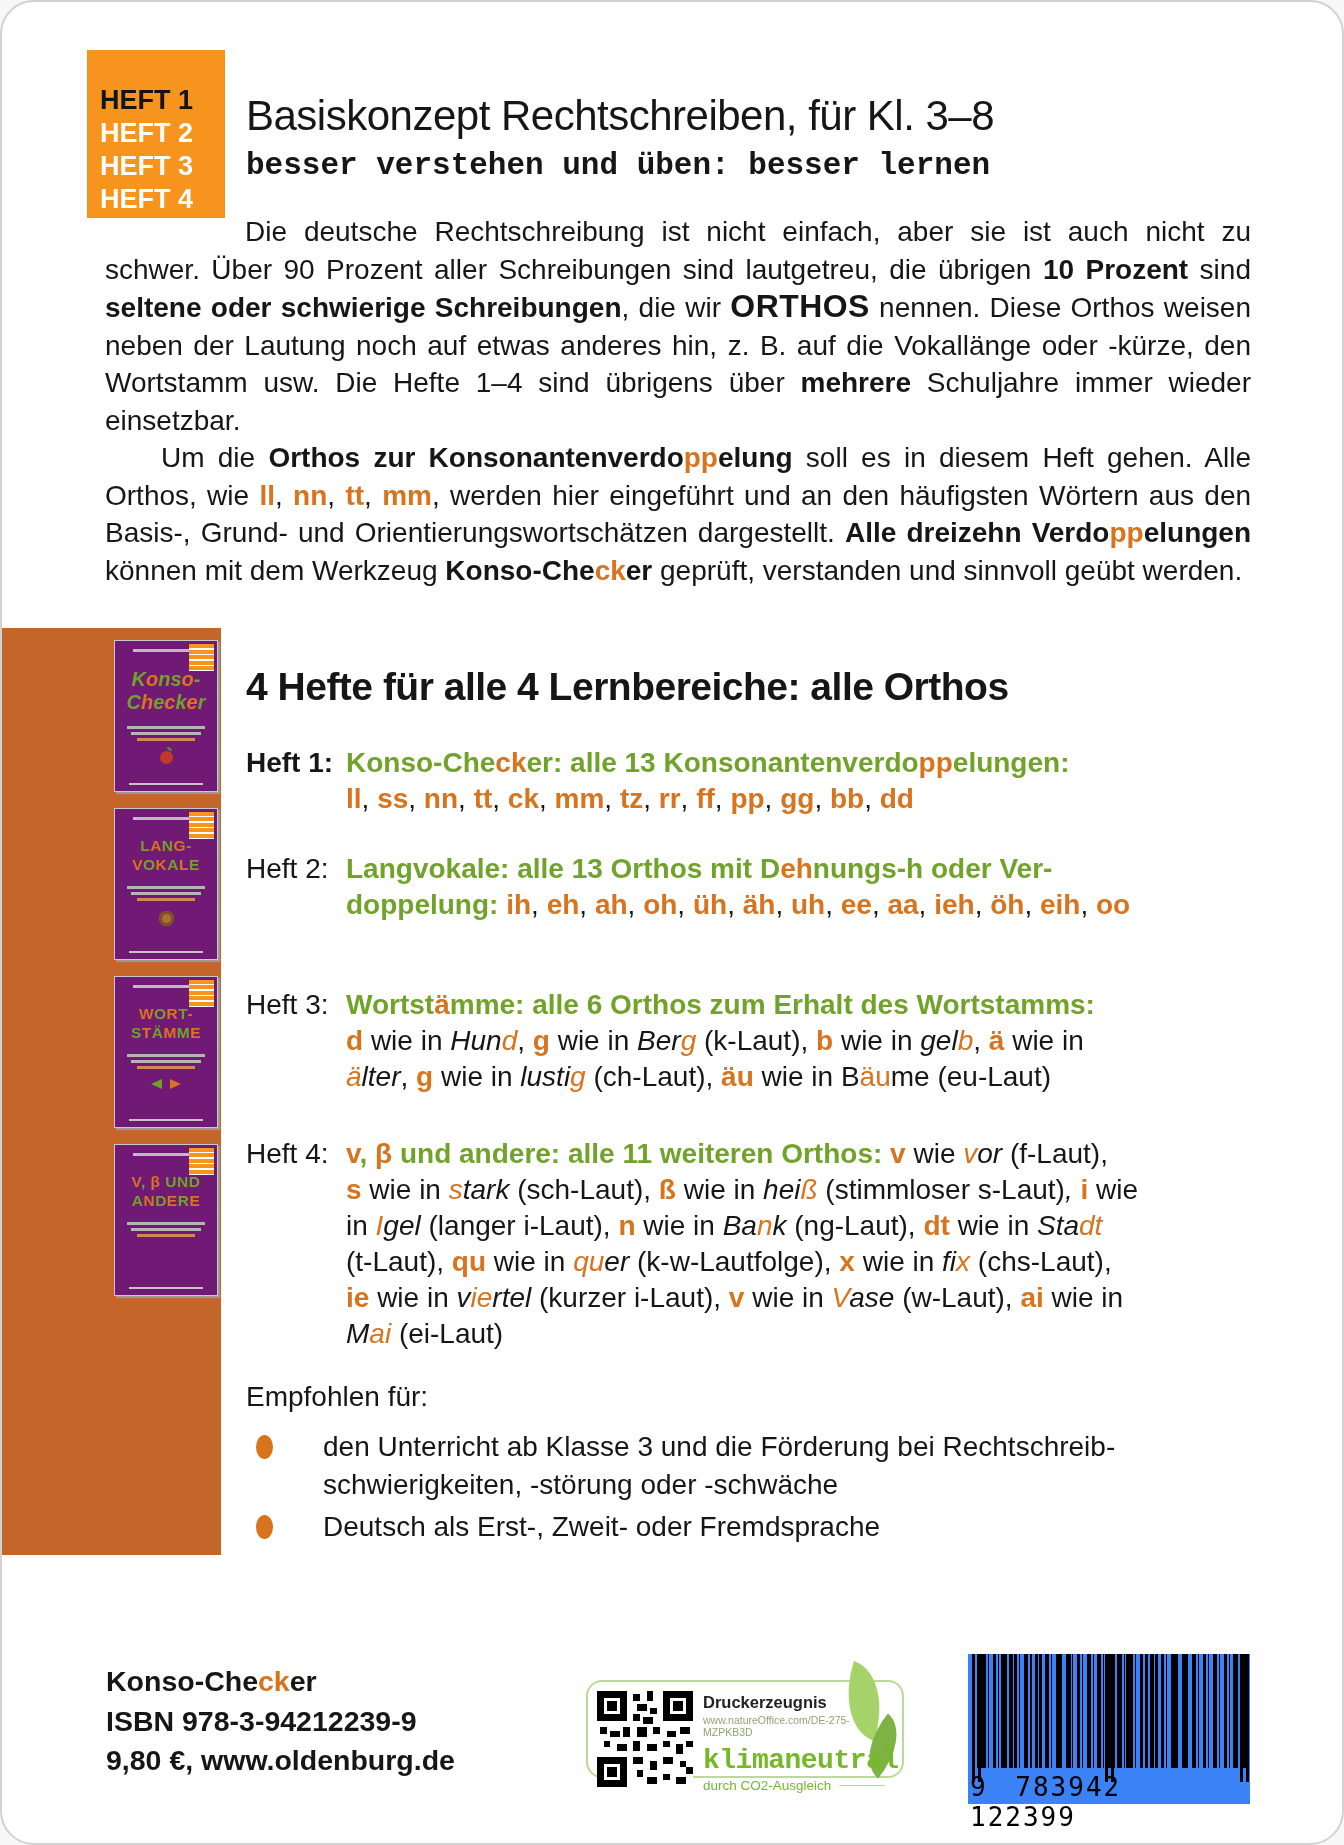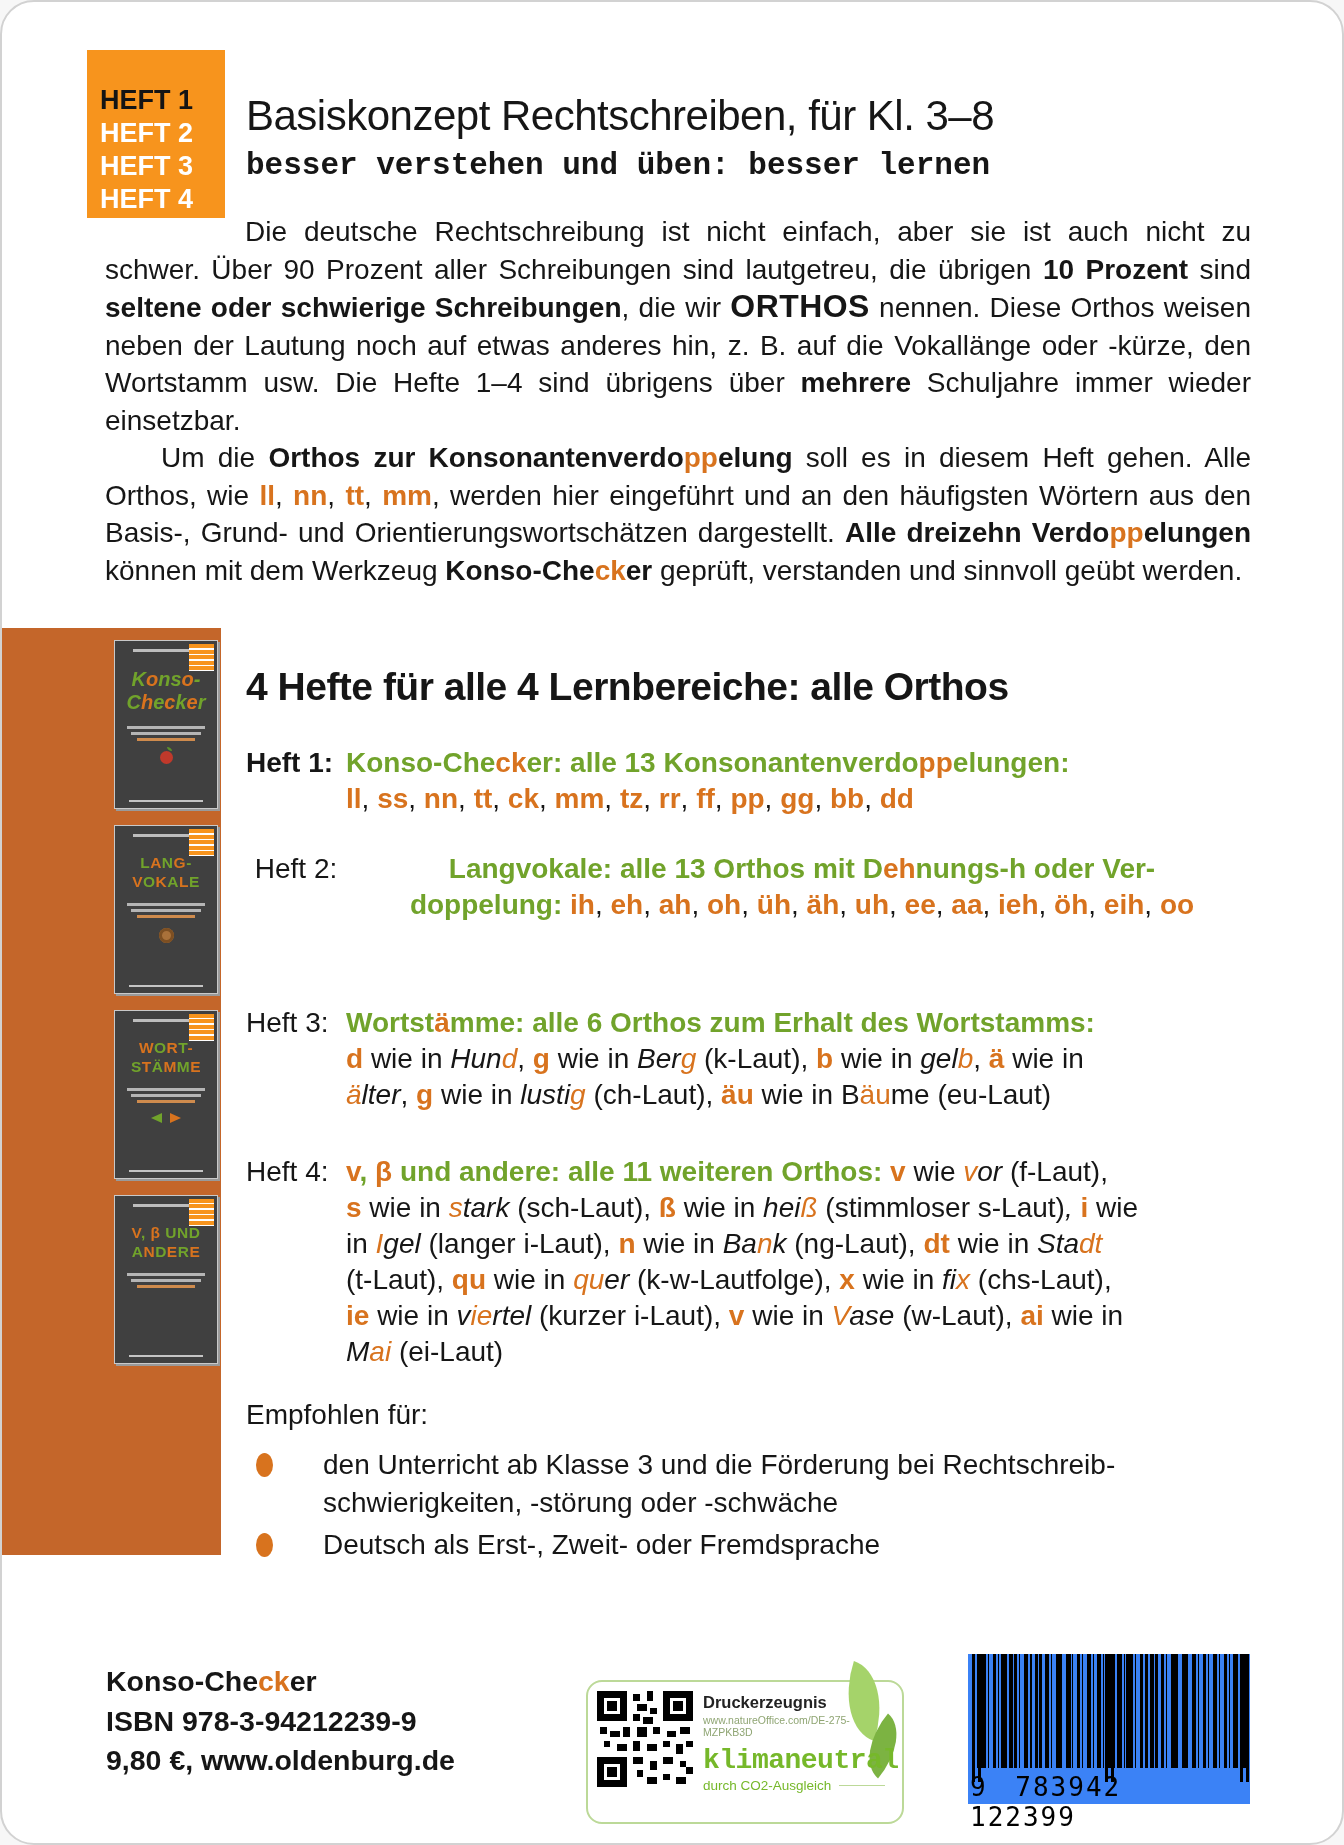--- a/index.html
+++ b/index.html
@@ -32,21 +32,21 @@
   
   .fb{font-weight:bold;}
   .fi{font-style:italic;}
   .fg{color:var(--green);}
   .fo{color:var(--orange-text);}
   .fL{font-size:1.14em;font-weight:bold;letter-spacing:.5px;}
 
   
   .sidebar{position:absolute;left:0;top:626px;width:219px;height:927px;background:var(--orange-dark);}
   .covers{position:absolute;left:112px;top:638px;width:104px;display:flex;flex-direction:column;gap:16px;}
-  .cover{position:relative;width:104px;height:169px;background:#404040;border:1px solid #c9c9c9;
+  .cover{position:relative;width:104px;height:152px;background:#701a75;border:1px solid #c9c9c9;
          box-shadow:2px 2px 0 #9a9a9a;padding:6px 5px;text-align:center;}
   .cover .author-bar{height:3px;width:72%;background:#bdbdbd;margin:2px auto 0;}
   .cover .badge{position:absolute;top:3px;right:3px;width:25px;height:27px;background:var(--orange);
         background-image:repeating-linear-gradient(180deg,rgba(255,255,255,0) 0 4px,#fff 4px 5.5px);}
   .cover .cover-title{margin-top:16px;font-weight:bold;font-size:15.5px;line-height:19px;letter-spacing:.5px;}
   .cover.cover-1 .cover-title{font-size:20px;line-height:23px;font-style:italic;letter-spacing:0;}
   .cover .caption{margin-top:12px;}
   .cover .caption i{display:block;height:2.5px;background:#b5b5b5;margin:3.5px auto 0;width:84%;}
   .cover .caption i:nth-child(2){width:76%;}
   .cover .caption i:nth-child(3){width:64%;background:#cf8b4d;}
@@ -60,32 +60,32 @@
   .glyph-arrows b.r{border-left:11px solid var(--orange-text);}
   .cover .foot-bar{position:absolute;bottom:6px;left:14%;height:2.5px;width:72%;background:#c4c4c4;}
 
   
   .content{position:absolute;left:244px;top:663px;width:1012px;}
   .section-heading{font-size:39px;font-weight:bold;letter-spacing:-0.5px;margin-bottom:36px;}
   .heft-row{display:flex;font-size:28px;line-height:36px;}
   .heft-row .heft-label{flex:0 0 100px;}
   .heft-row .heft-body{flex:1;}
   .row-1{margin-bottom:34px;}
-  .row-2{margin-bottom:82px;text-align:center;}
+  .row-2{margin-bottom:64px;}
   .row-3{margin-bottom:41px;}
   .row-4{margin-bottom:26px;}
   .recommend-title{font-size:28px;line-height:38px;}
   .recommend-list{margin-top:12px;}
   .recommend-item{display:flex;font-size:28px;line-height:38px;margin-bottom:4px;}
   .bullet-dot{flex:0 0 17px;width:17px;height:24px;border-radius:50%;background:var(--orange-text);
               margin:7px 50px 0 10px;}
 
   
   .publisher{position:absolute;left:104px;top:1660px;font-size:28.5px;font-weight:bold;line-height:39.5px;}
-  .eco-badge{position:absolute;left:584px;top:1678px;width:318px;height:144px;border:2.5px solid #bcd998;
+  .eco-badge{position:absolute;left:584px;top:1678px;width:318px;height:98px;border:2.5px solid #bcd998;
              border-radius:16px;background:#fff;display:flex;padding:9px 8px 9px 9px;}
   .qr{width:96px;height:96px;flex:0 0 96px;}
   .eco-texts{padding-left:10px;padding-top:2px;position:relative;z-index:2;}
   .cert-title{font-size:16.5px;font-weight:bold;color:#222;}
   .cert-url{font-size:10.5px;color:#8fa573;margin-top:2px;}
   .eco-brand{font-size:28px;font-weight:bold;color:var(--eco);margin-top:7px;letter-spacing:-0.5px;font-family:Liberation Mono, monospace;}
   .eco-sub{font-size:13.5px;color:var(--eco);margin-top:2px;display:flex;align-items:center;gap:8px;}
   .eco-sub::after{content:"";display:inline-block;width:46px;height:1.5px;background:#bcd998;}
   .leaf{position:absolute;background:#8DC63F;border-radius:0 100% 0 100%;z-index:1;}
   .leaf-big{width:44px;height:70px;right:16px;top:-16px;transform:rotate(18deg);background:#a5d36a;}

